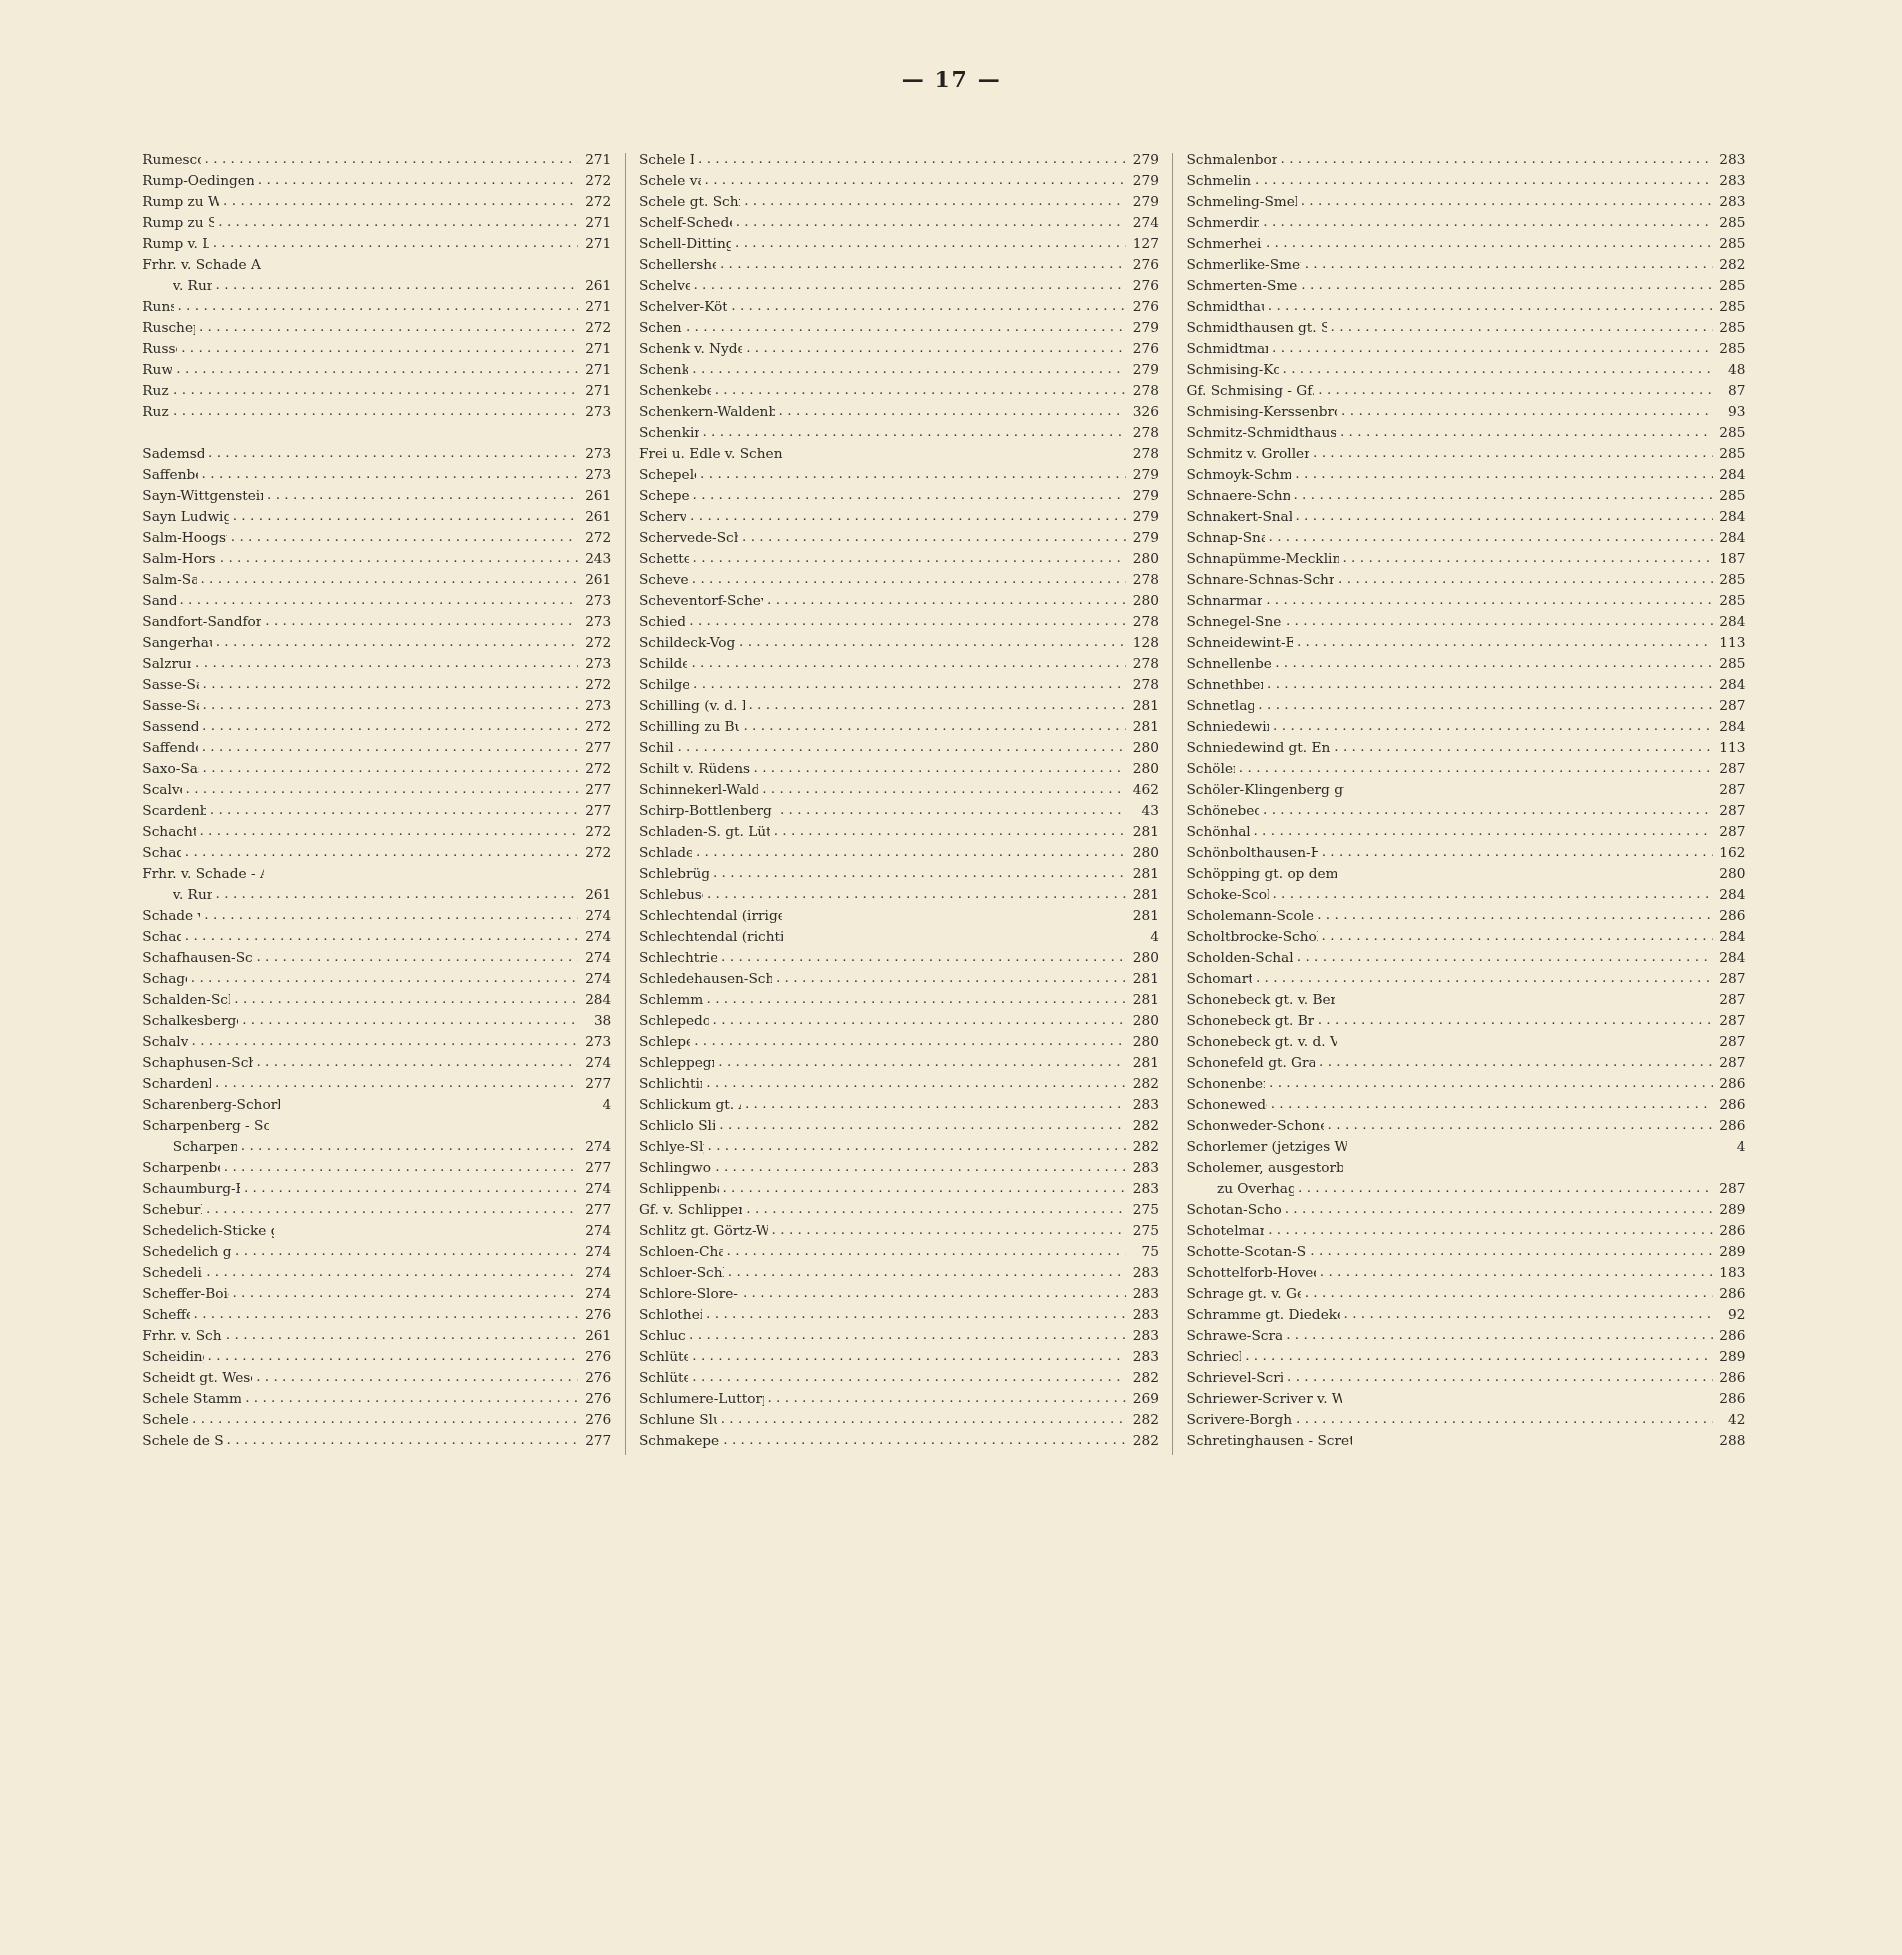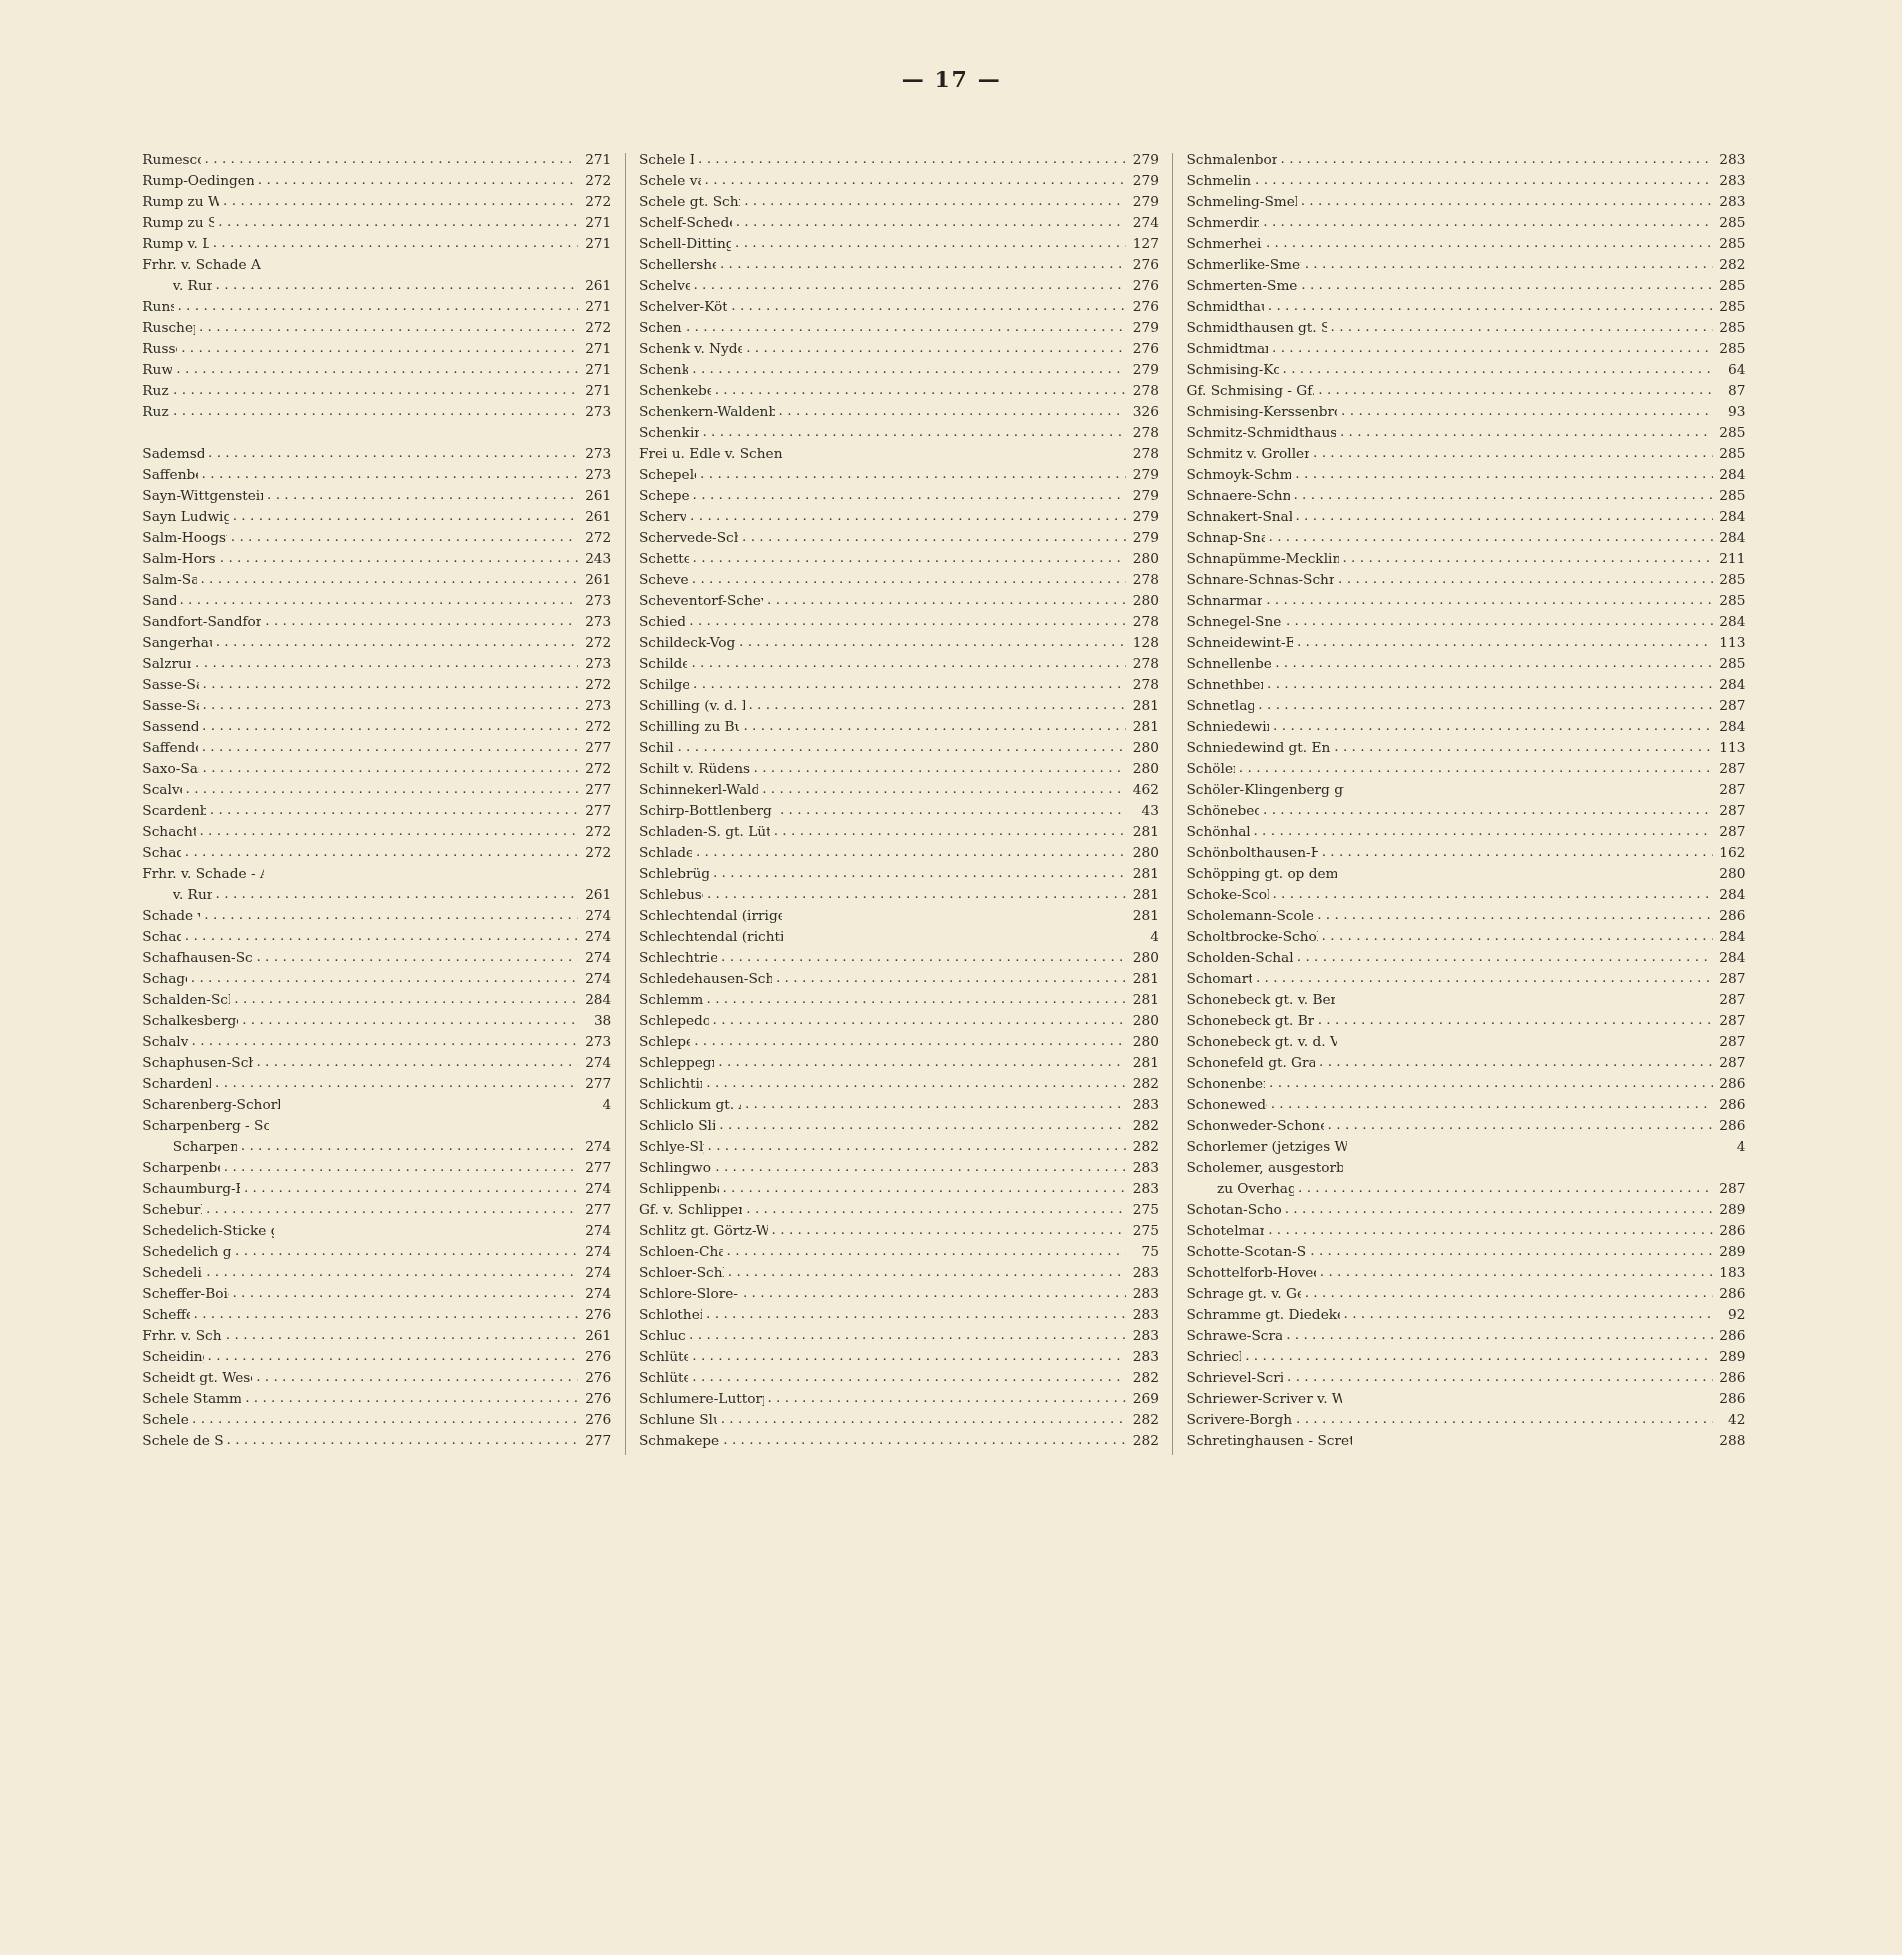--- a/index.html
+++ b/index.html
@@ -758,21 +758,21 @@
           <span class="pg">285</span>
         </div>
         <div class="entry">
           <span class="name">Schmidtmann</span>
           <span class="dots">............................................................</span>
           <span class="pg">285</span>
         </div>
         <div class="entry">
           <span class="name">Schmising-Korff</span>
           <span class="dots">............................................................</span>
-          <span class="pg">64</span>
+          <span class="pg">48</span>
         </div>
         <div class="entry">
           <span class="name">Gf. Schmising - Gf. Korff</span>
           <span class="dots">............................................................</span>
           <span class="pg">87</span>
         </div>
         <div class="entry">
           <span class="name">Schmising-Kerssenbrock-Korff</span>
           <span class="dots">............................................................</span>
           <span class="pg">93</span>
@@ -803,21 +803,21 @@
           <span class="pg">284</span>
         </div>
         <div class="entry">
           <span class="name">Schnap-Snap</span>
           <span class="dots">............................................................</span>
           <span class="pg">284</span>
         </div>
         <div class="entry">
           <span class="name">Schnapümme-Mecklinghausen</span>
           <span class="dots">............................................................</span>
-          <span class="pg">211</span>
+          <span class="pg">187</span>
         </div>
         <div class="entry">
           <span class="name">Schnare-Schnas-Schnarmann</span>
           <span class="dots">............................................................</span>
           <span class="pg">285</span>
         </div>
         <div class="entry">
           <span class="name">Schnarmann</span>
           <span class="dots">............................................................</span>
           <span class="pg">285</span>

